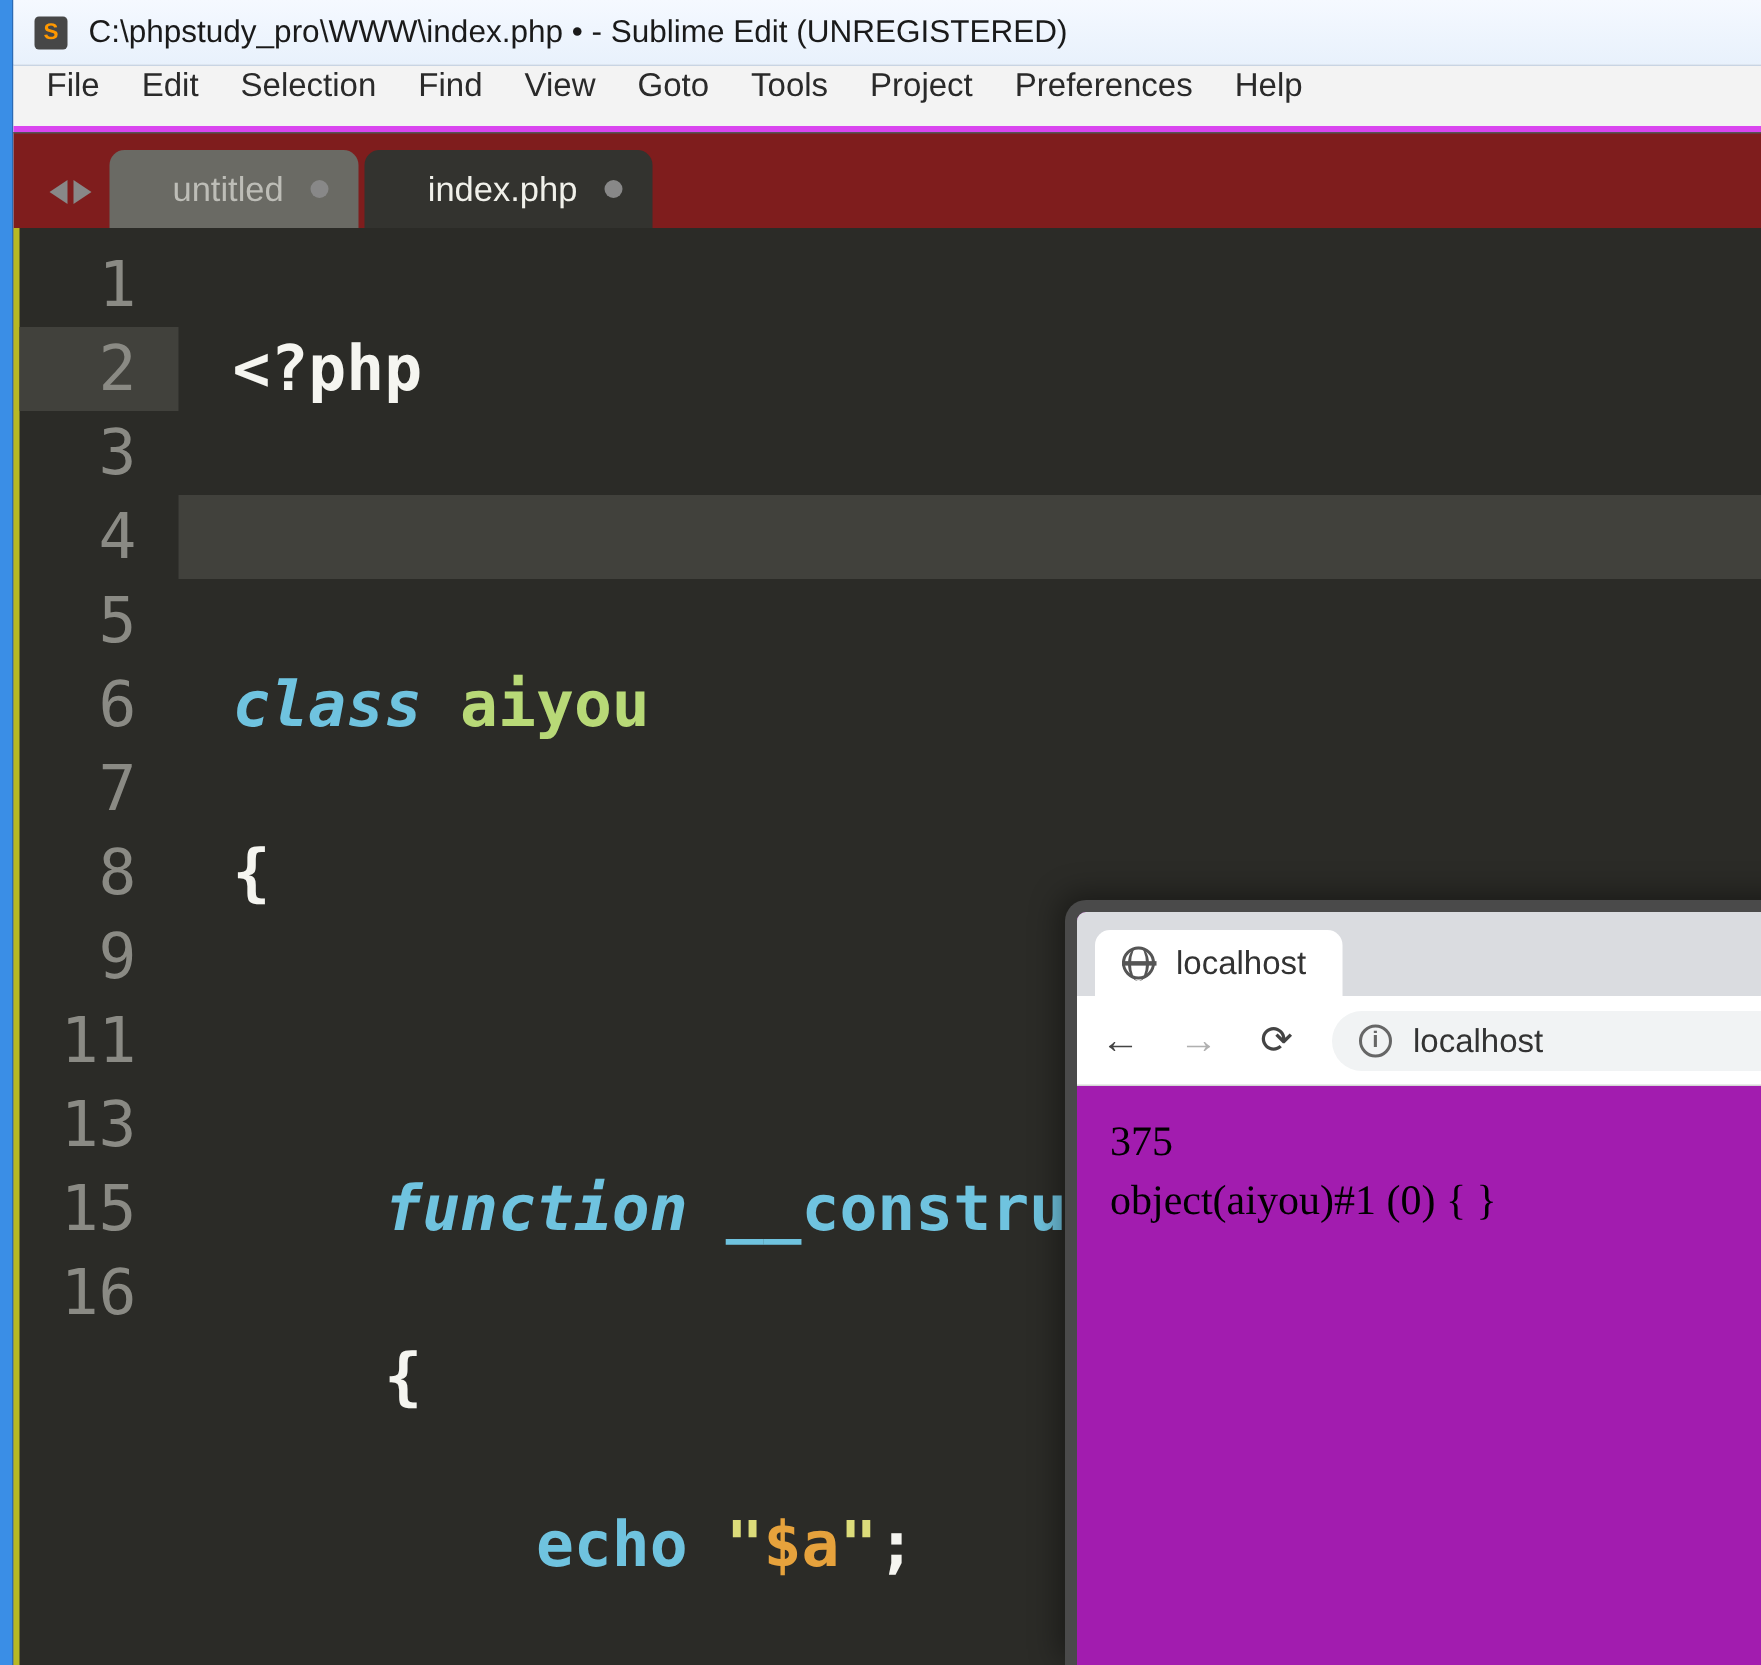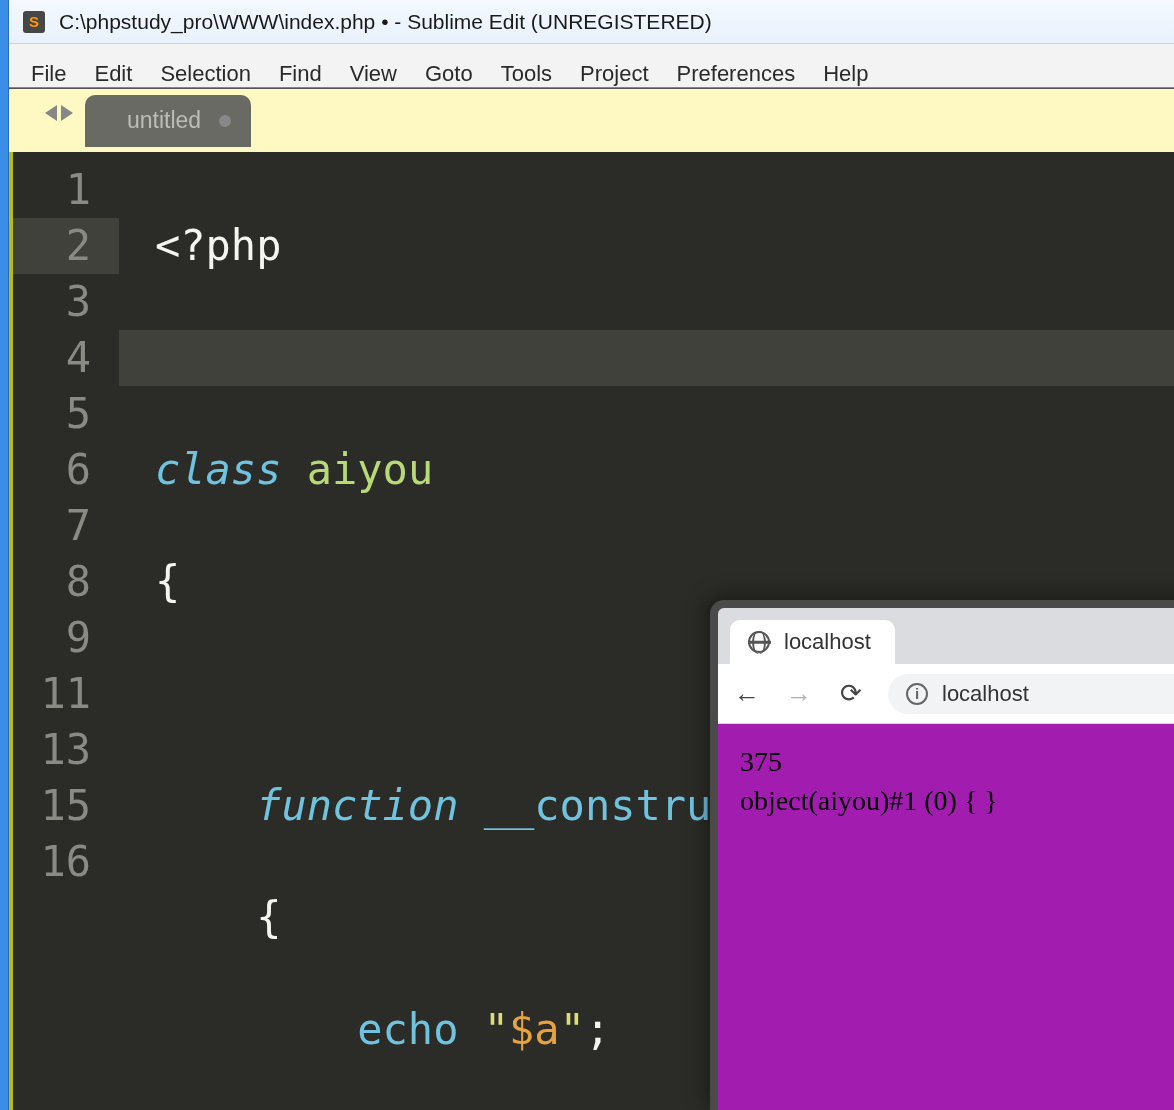--- a/index.html
+++ b/index.html
@@ -36,34 +36,34 @@
       margin-right: 14px;
     }
     .app-icon-inner {
       color: #ff9800; font-weight: bold; font-size: 15px;
     }
     .title-text { font-size: 21px; color: #1a1a1a; }
     .menubar {
       height: 44px;
       background: #f3f3f3;
       display: flex;
-      align-items: flex-end;
+      align-items: flex-start;
       padding-left: 22px;
       gap: 28px;
       font-size: 22px;
       color: #2a2a2a;
-      border-bottom: 1px solid #d946ef;
+      border-bottom: 4px solid #d946ef;
     }
     .menu-item { cursor: default; }
     .tabbar {
       height: 64px;
-      background: #fef9c3;
+      background: #7f1d1d;
       display: flex;
-      align-items: center;
-      padding-left: 24px;
+      align-items: flex-end;
+      padding-left: 12px;
       border-top: 1px solid #555;
     }
     .tab-nav {
       display: flex; gap: 4px;
       padding: 0 12px 16px 12px;
     }
     .tab-nav-arrow {
       width: 0; height: 0;
       border-top: 8px solid transparent;
       border-bottom: 8px solid transparent;
@@ -106,20 +106,21 @@
     .gutter .ln { padding-right: 28px; line-height: 56px; }
     .gutter .ln.active { background: #41413c; }
     .code {
       flex: 1;
       padding-top: 10px;
       font-family: Consolas, monospace;
       font-size: 42px;
       line-height: 56px;
       white-space: pre;
       color: #f5f5f0;
+      font-weight: bold;
     }
     .code .line { padding-left: 36px; height: 56px; }
     .code .line.active { background: #41413c; }
     .tok-white { color: #f5f5f0; }
     .tok-keyword-italic { color: #6fc3df; font-style: italic; margin-top: 43px; }
     .tok-name { color: #b8d977; }
     .tok-func { color: #6fc3df; }
     .tok-var { color: #e6a23c; font-style: italic; }
     .tok-str { color: #dcdc7a; }
     .tok-innervar { color: #e6a23c; }
@@ -224,20 +225,24 @@
     <span class="menu-item">Help</span>
   </div>
 
   <div class="tabbar">
     <div class="tab-nav">
       <div class="tab-nav-arrow tab-nav-left"></div>
       <div class="tab-nav-arrow tab-nav-right"></div>
     </div>
     <div class="tab inactive">
       <span>untitled</span>
+      <span class="tab-close"></span>
+    </div>
+    <div class="tab active">
+      <span>index.php</span>
       <span class="tab-close"></span>
     </div>
   </div>
 
   <div class="editor">
     <div class="gutter">
       <div class="ln">1</div>
       <div class="ln active">2</div>
       <div class="ln">3</div>
       <div class="ln">4</div>

